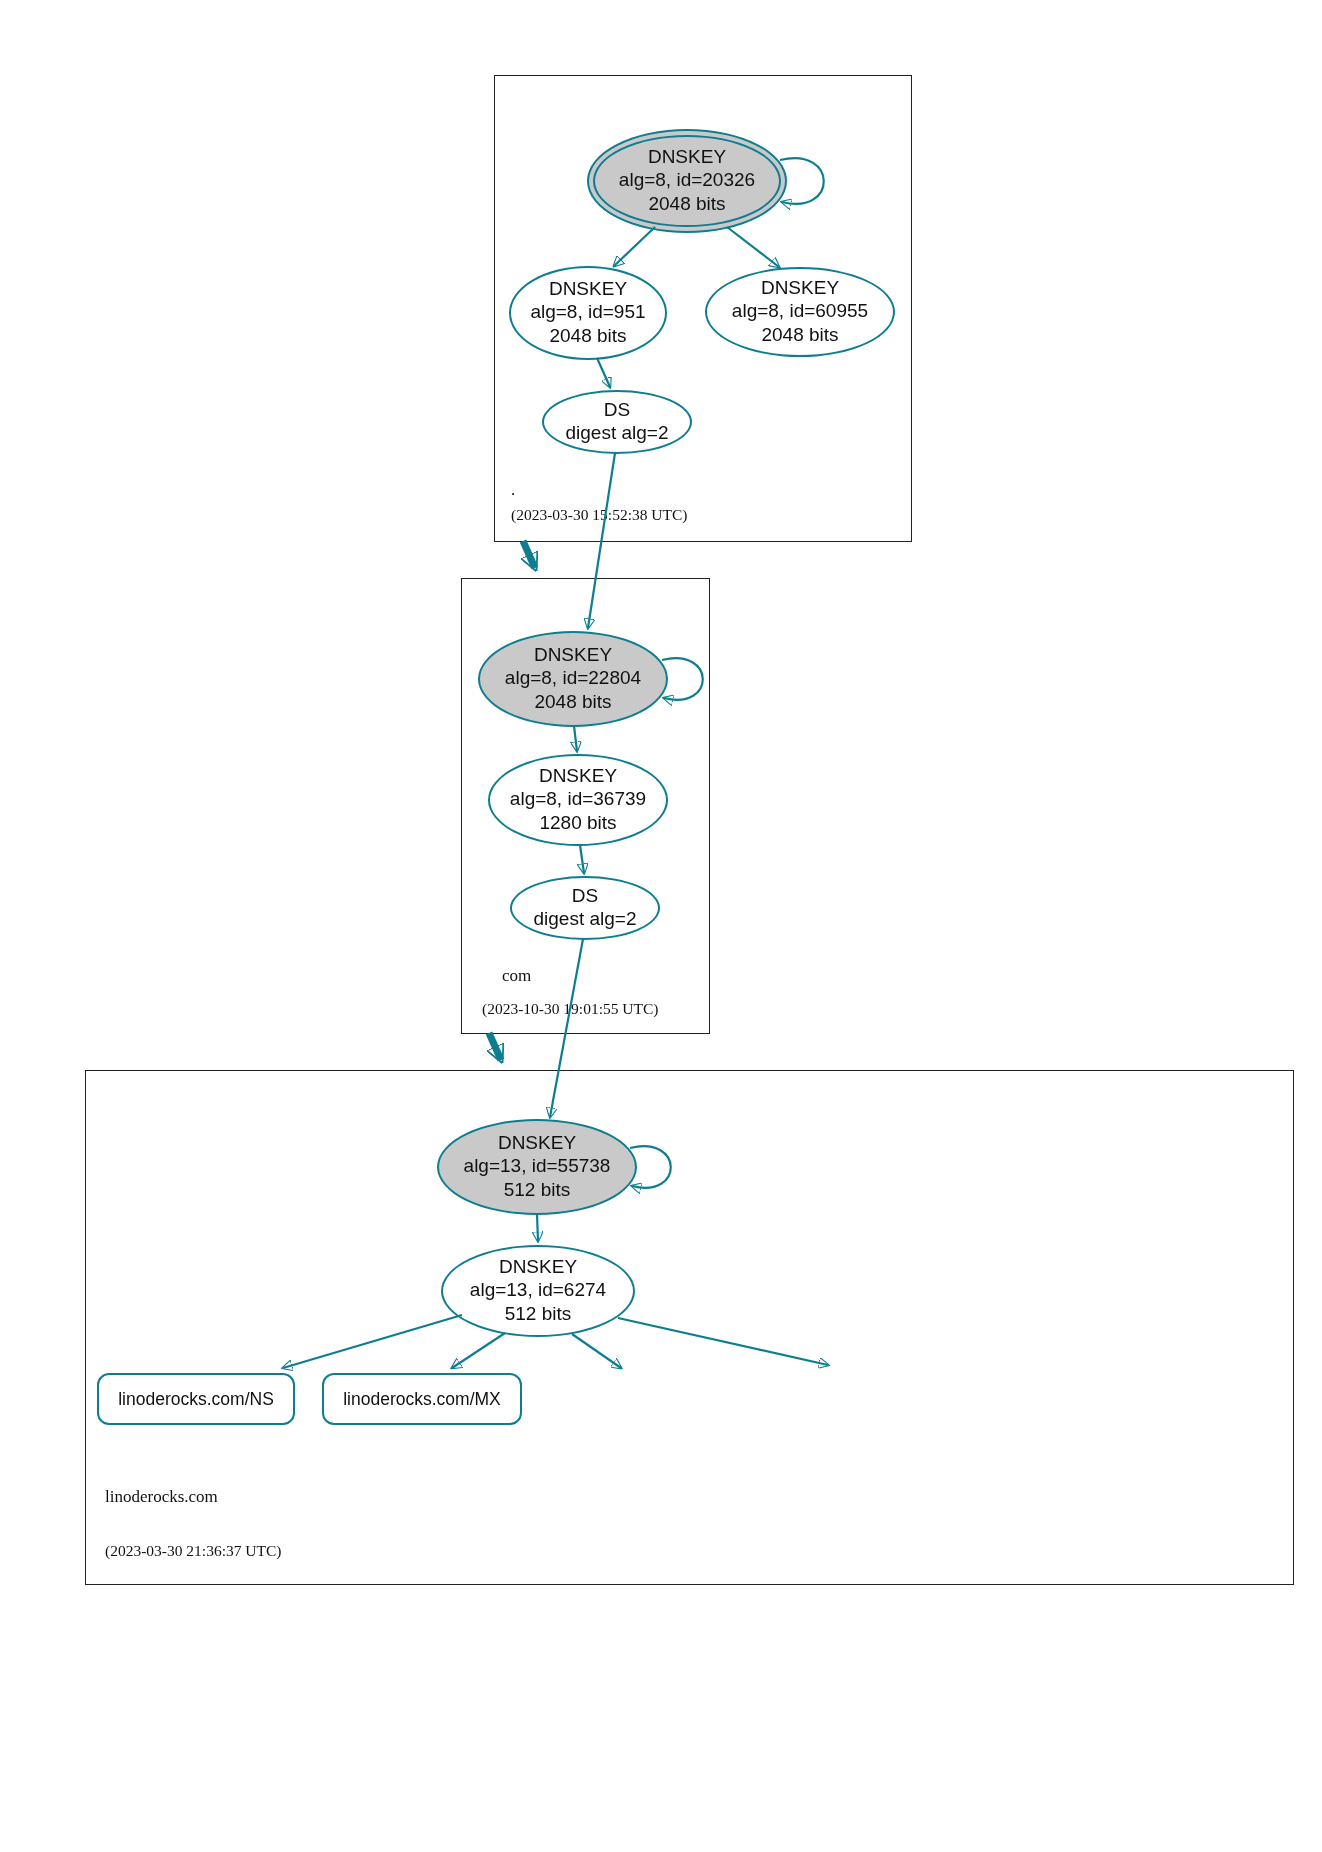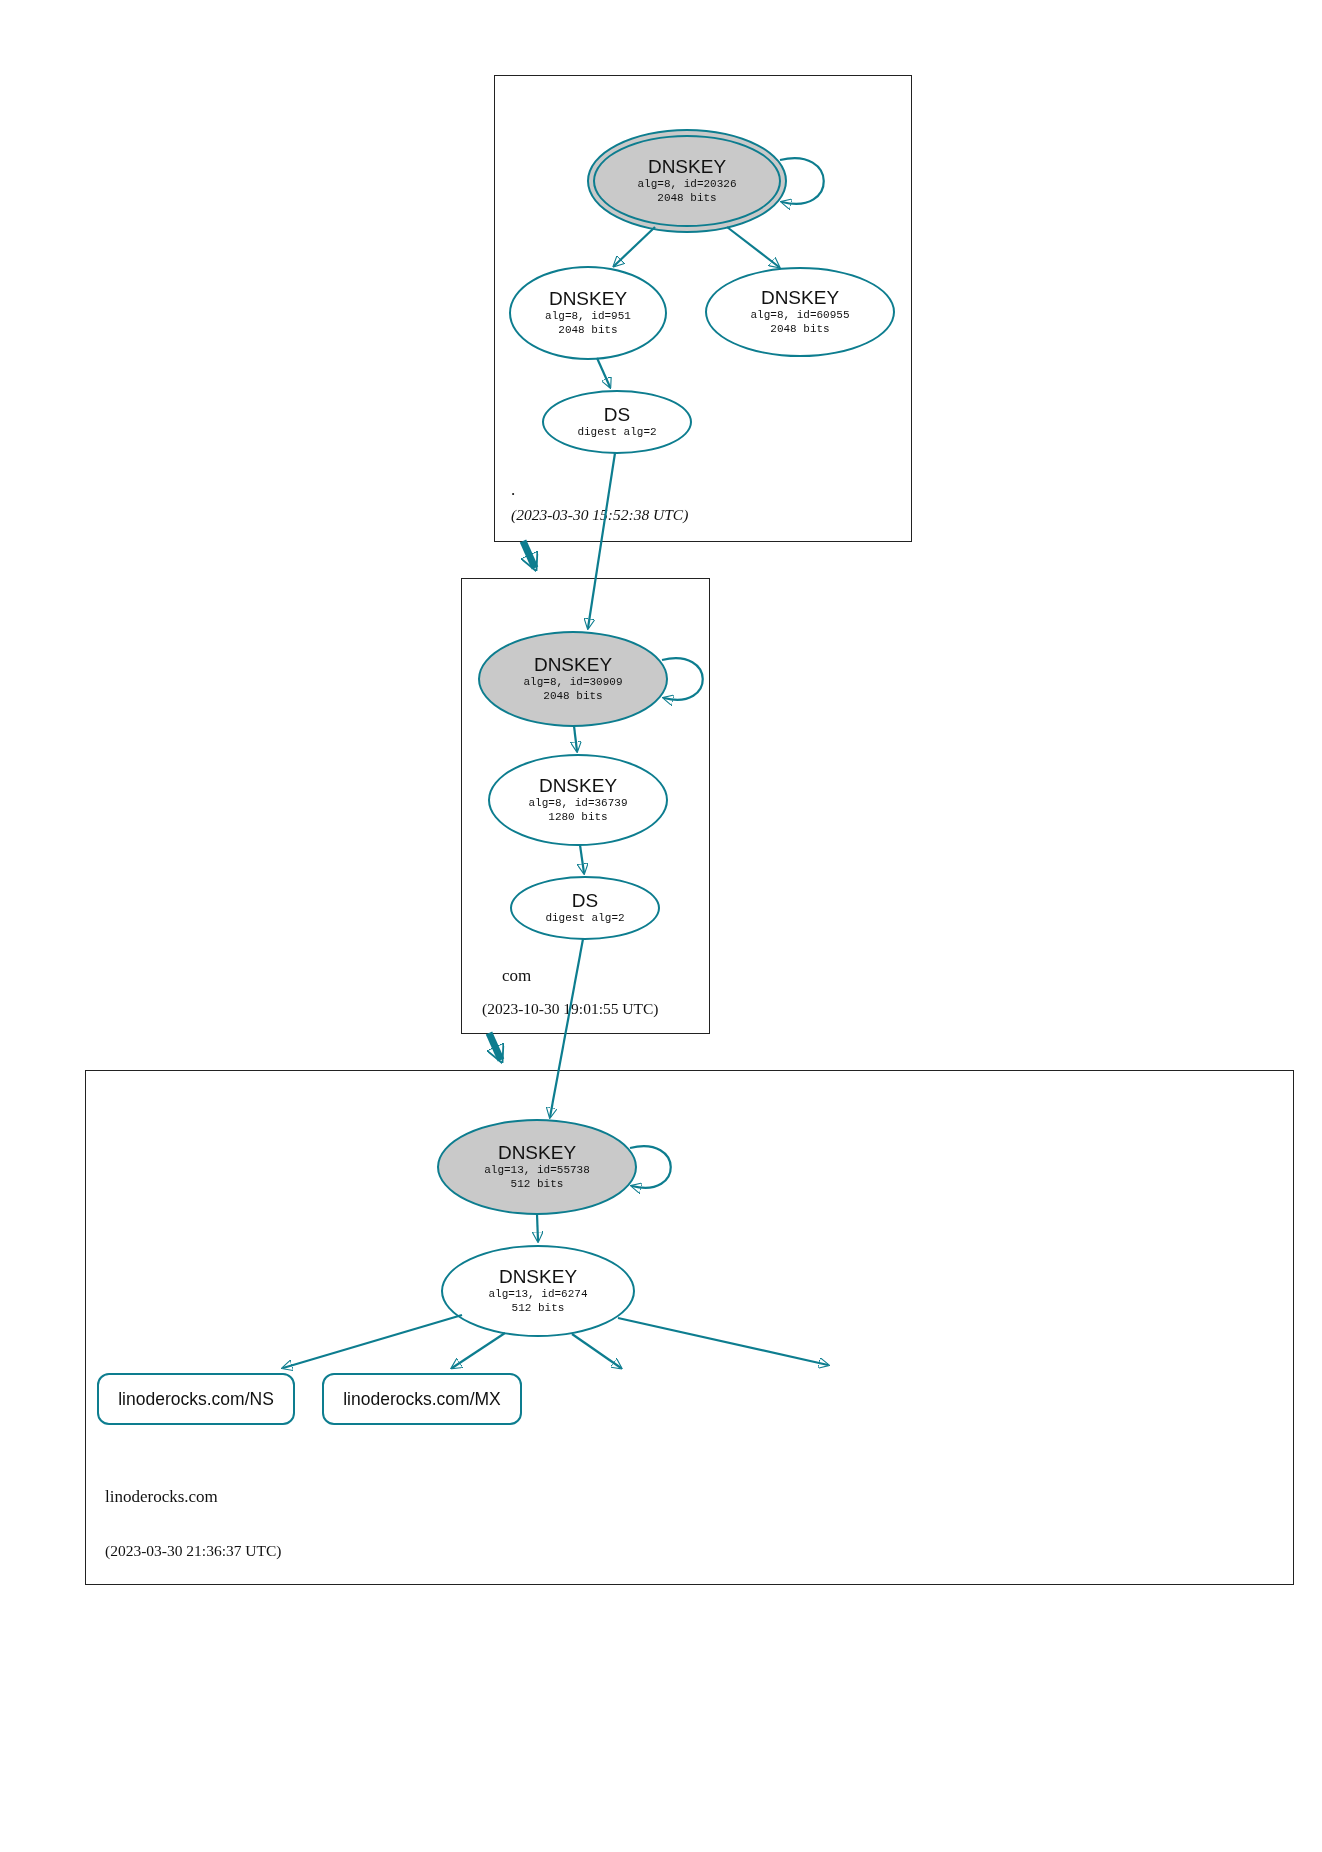--- a/index.html
+++ b/index.html
@@ -8,21 +8,21 @@
             font-family:"Liberation Sans",sans-serif; overflow:hidden; }
 
   .zone-box { position:absolute; border:1px solid #222; background:#fff; z-index:1; }
 
   .node { position:absolute; border:2.5px solid var(--teal); border-radius:50%;
           background:#fff; display:flex; flex-direction:column; align-items:center;
           justify-content:center; text-align:center; z-index:3; box-sizing:border-box; }
   .node.gray { background:#c9c9c9; }
   .ring { position:absolute; inset:4px; border:2px solid var(--teal); border-radius:50%; pointer-events:none; }
   .ntitle { font-size:19px; color:var(--ink); line-height:1.15; }
-  .nsub   { font-family:Liberation Mono, monospace; font-size:11px; color:var(--ink); line-height:1.25; }
+  .nsub   { font-family:Liberation Sans, sans-serif; font-size:19px; color:var(--ink); line-height:1.25; }
 
   .rrset { position:absolute; border:2.5px solid var(--teal); border-radius:12px; background:#fff;
            display:flex; align-items:center; justify-content:center; font-size:17.5px;
            color:var(--ink); z-index:3; box-sizing:border-box; }
 
   .zlabel { position:absolute; font-family:"Liberation Serif",serif; font-size:17px; color:var(--ink); z-index:2; }
   .zts    { position:absolute; font-family:"Liberation Serif",serif; font-size:15.5px; color:var(--ink); z-index:2; }
 
   #edges { position:absolute; left:0; top:0; z-index:4; pointer-events:none; }
   #edges path, #edges line { stroke:var(--teal); fill:none; }
@@ -92,25 +92,25 @@
     <div class="nsub">alg=8, id=60955</div>
     <div class="nsub">2048 bits</div>
   </div>
 
   <div class="node" style="left:542px; top:390px; width:150px; height:64px;">
     <div class="ntitle">DS</div>
     <div class="nsub">digest alg=2</div>
   </div>
 
   <div class="zlabel" style="left:511px; top:480px;">.</div>
-  <div class="zts" style="left:511px; top:506px;font-style:italic;">(2023-03-30 15:52:38 UTC)</div>
+  <div class="zts" style="left:511px; top:506px;">(2023-03-30 15:52:38 UTC)</div>
 
   <div class="node gray" style="left:478px; top:631px; width:190px; height:96px;">
     <div class="ntitle">DNSKEY</div>
-    <div class="nsub">alg=8, id=30909</div>
+    <div class="nsub">alg=8, id=22804</div>
     <div class="nsub">2048 bits</div>
   </div>
 
   <div class="node" style="left:488px; top:754px; width:180px; height:92px;">
     <div class="ntitle">DNSKEY</div>
     <div class="nsub">alg=8, id=36739</div>
     <div class="nsub">1280 bits</div>
   </div>
 
   <div class="node" style="left:510px; top:876px; width:150px; height:64px;">

